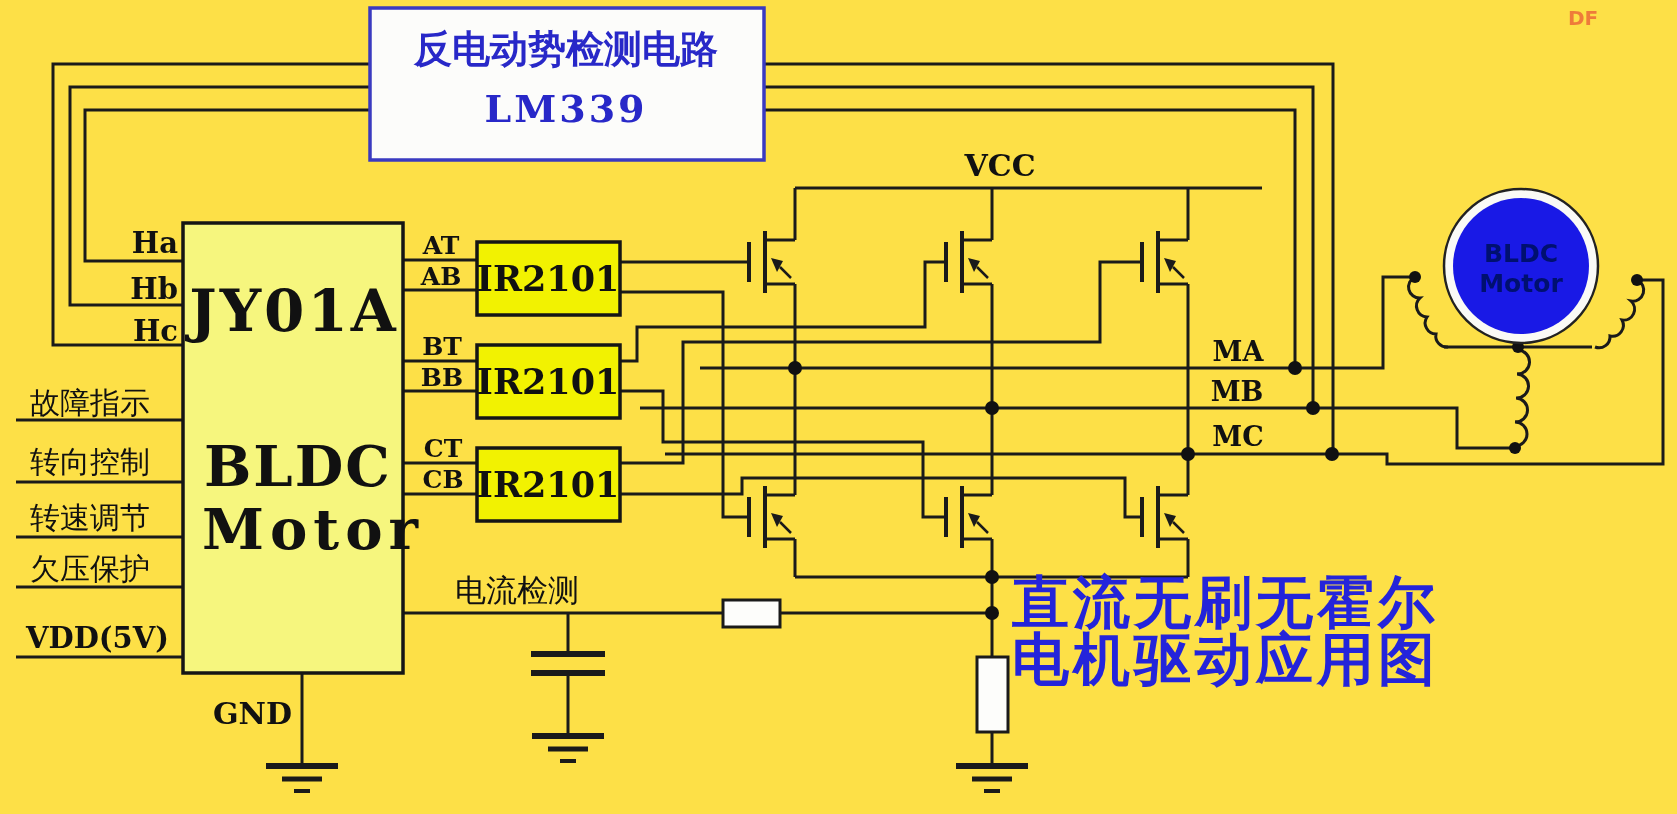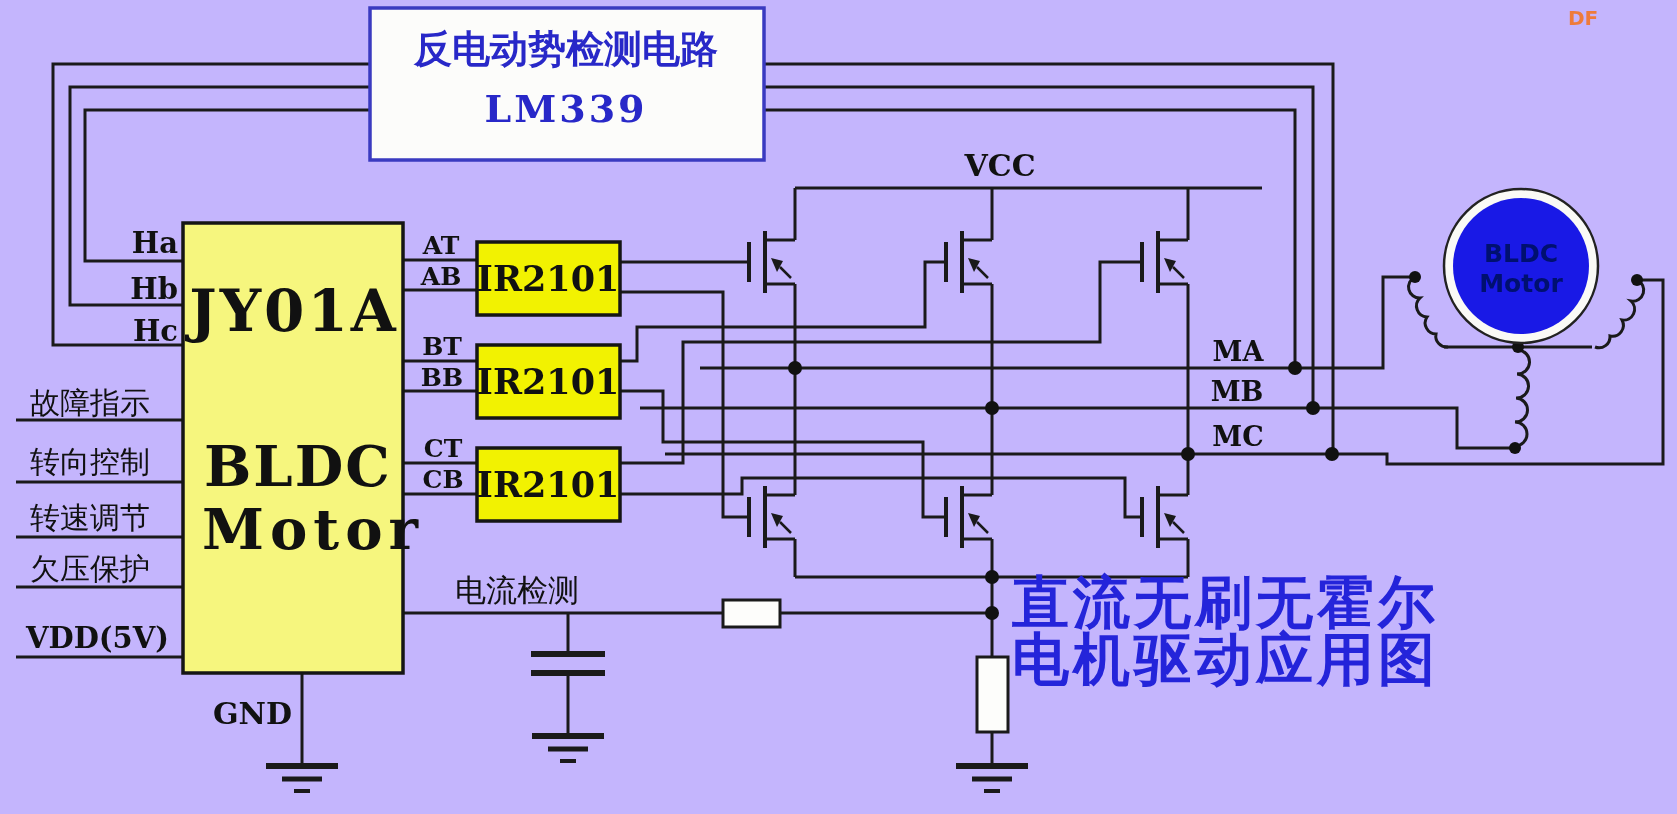--- a/index.html
+++ b/index.html
@@ -1,16 +1,16 @@
 <!DOCTYPE html>
 <html><head>
 <meta charset="utf-8">
 <style>
   html,body{margin:0;padding:0;background:#e8e8e8;}
-  .stage{position:relative;width:1677px;height:814px;background:#c4b5fd;overflow:hidden;
+  .stage{position:relative;width:1677px;height:814px;background:#fde047;overflow:hidden;
          font-family:"DejaVu Sans","Liberation Sans",sans-serif;}
   svg{position:absolute;left:0;top:0;}
   text{user-select:none;}
   .wire{stroke:#1a1a1a;stroke-width:3;fill:none;}
   .thick{stroke:#1a1a1a;stroke-width:4;fill:none;}
   .compfill{fill:#fdfdfb;stroke:#1a1a1a;stroke-width:3;}
   .pinlabel{font-family:"DejaVu Serif","Liberation Serif",serif;font-weight:bold;fill:#111;}
   .cjk{font-family:"DejaVu Sans","Liberation Sans",sans-serif;fill:#111;}
 </style>
 </head>

